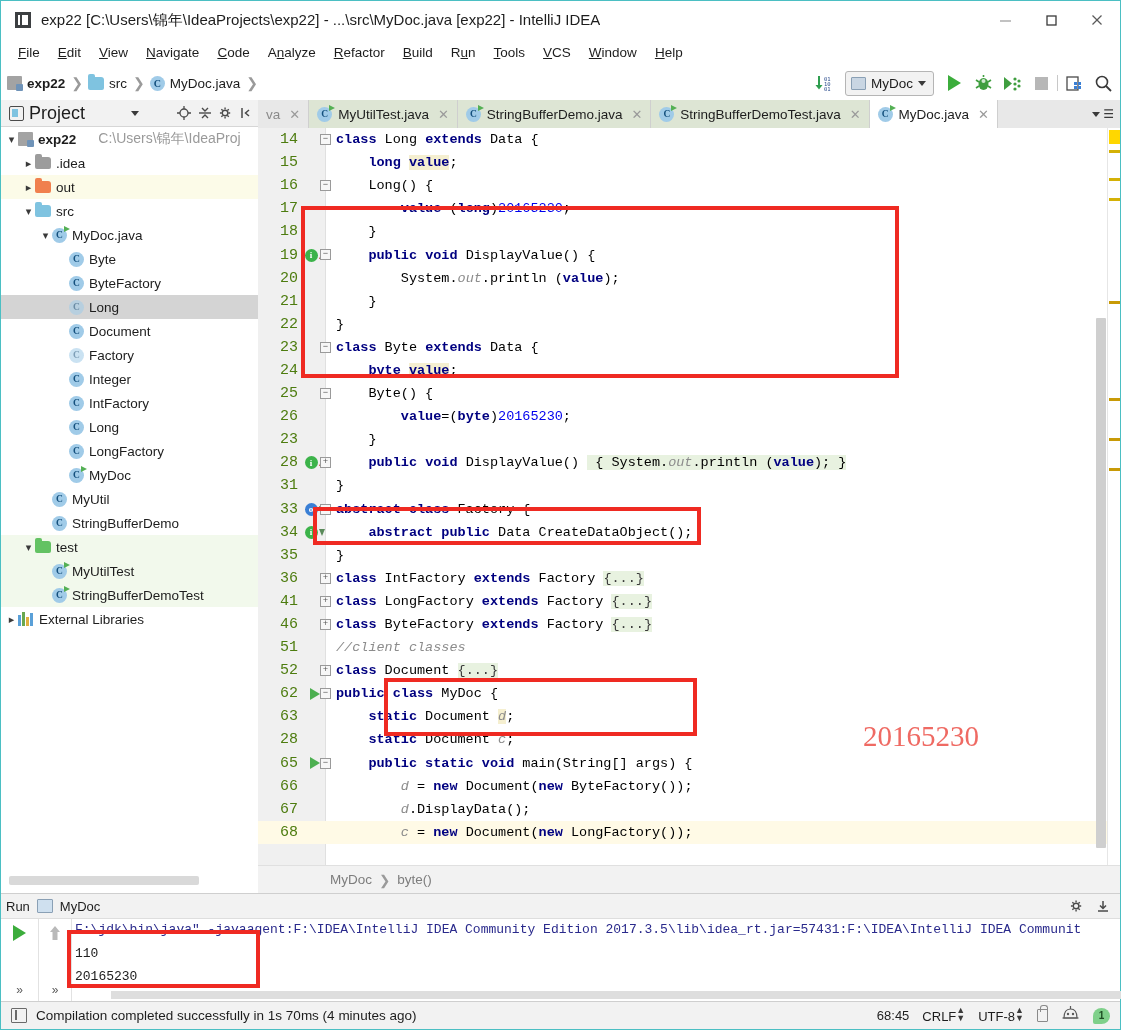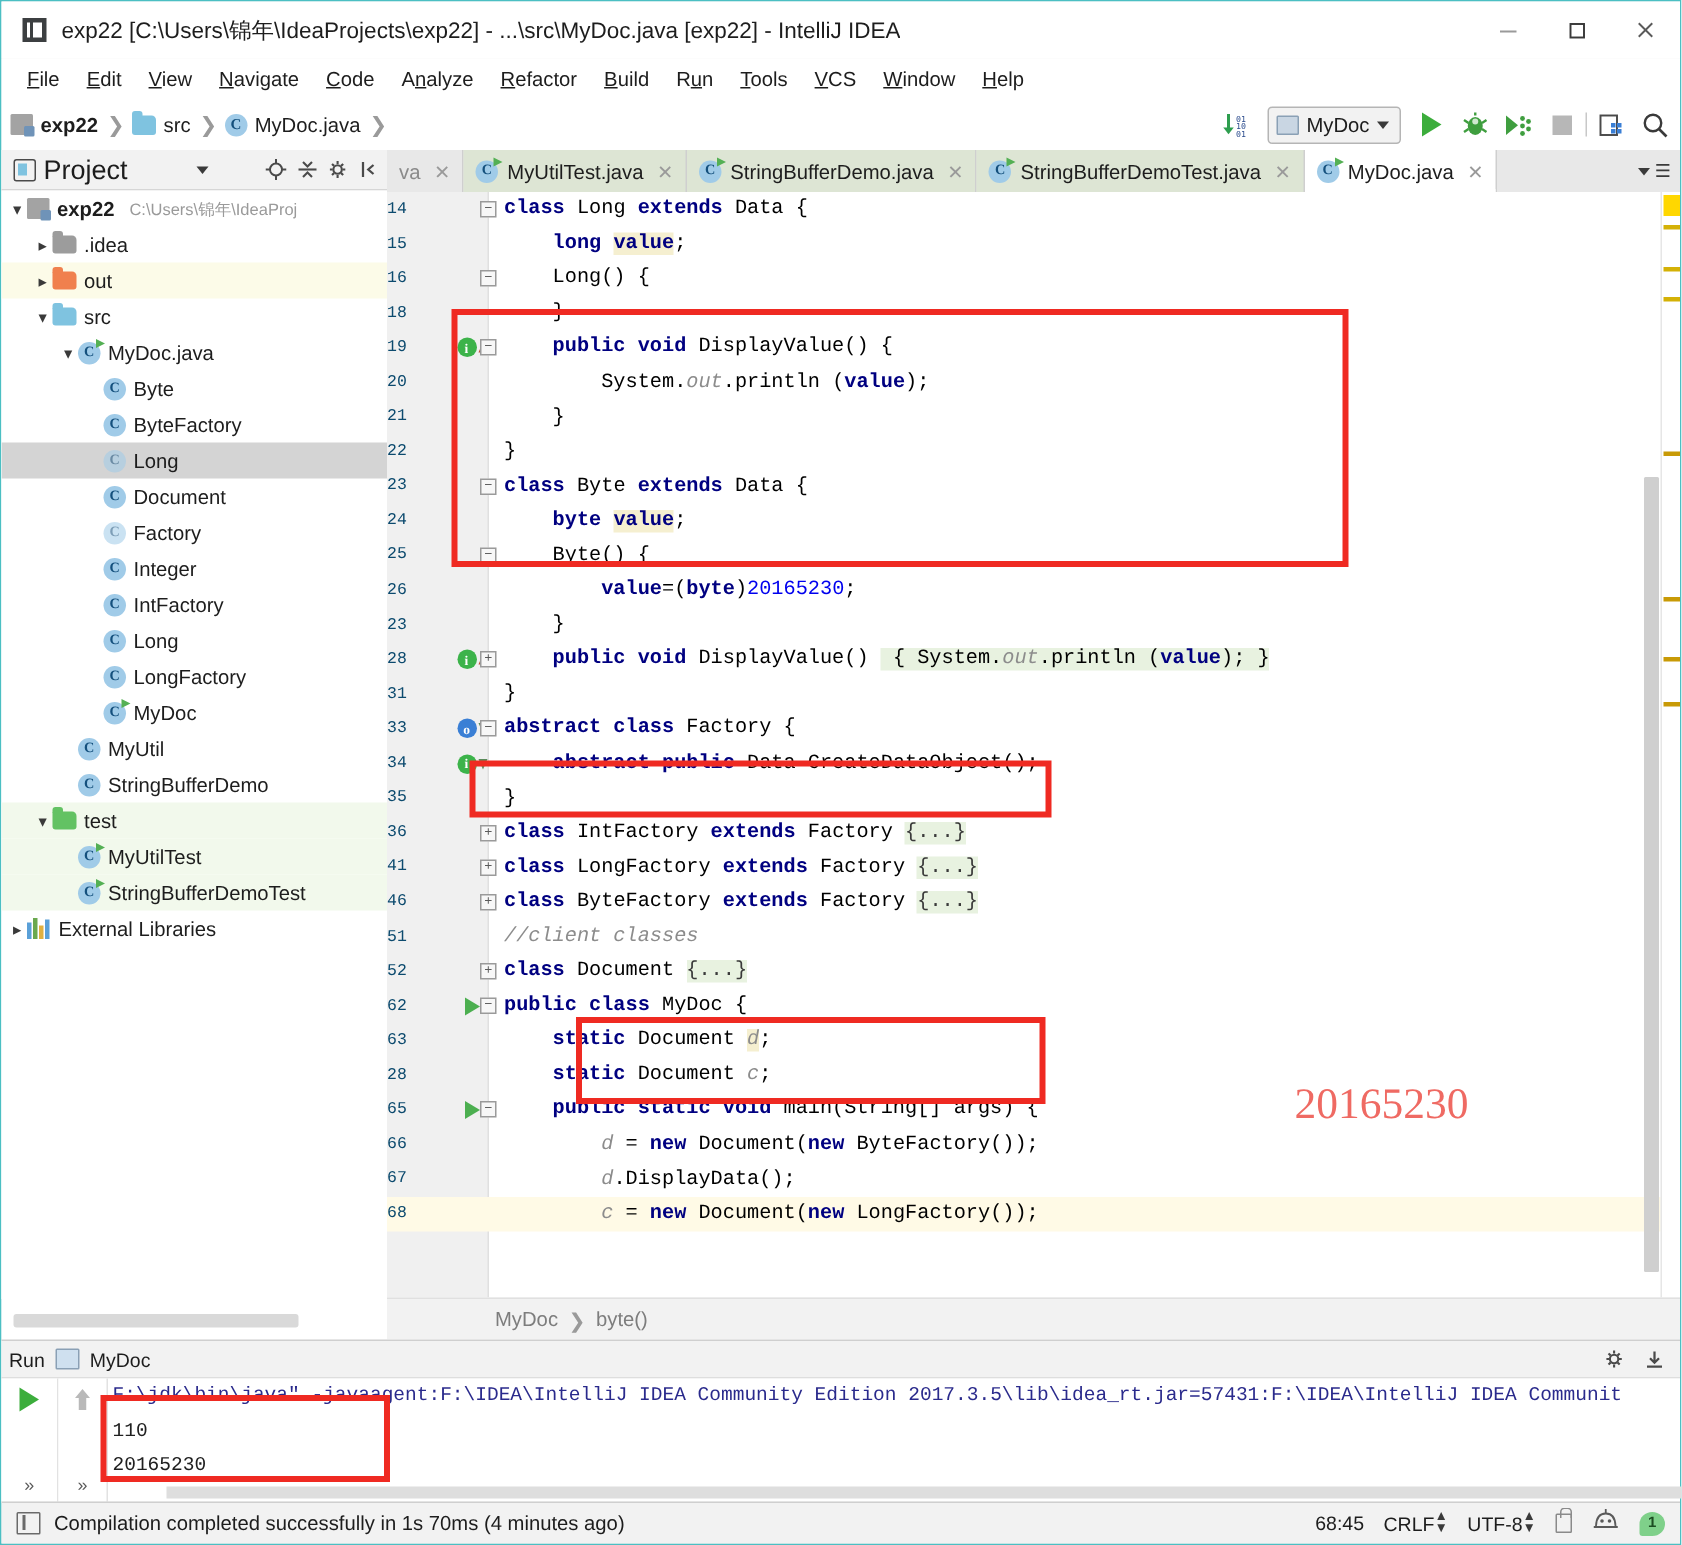--- a/index.html
+++ b/index.html
@@ -121,21 +121,21 @@
   .mini-ic { width:14px;height:14px; display:flex;align-items:center;justify-content:center;color:#4a4a4a; }
 
   .proj-tree {
     position: absolute; left: 0; top: 27px; width: 257px; height: 739px;
     background: #ffffff; overflow: hidden; font-size: 13.5px; color:#1d1d1d;
   }
   .tnode { display:flex; align-items:center; height: 24px; white-space: nowrap; }
   .tnode .arrow { width:13px; text-align:center; color:#3a3a3a; font-size:11px; flex:0 0 13px; }
   .tnode .ticon { flex:0 0 auto; margin-right:5px; display:flex; align-items:center; }
   .tnode .tlabel { }
-  .tnode .tsub { color:#9a9a9a; margin-left:10px; font-size:11px; }
+  .tnode .tsub { color:#9a9a9a; margin-left:22px; font-size:14px; }
   .tnode.sel { background:#d4d4d4; }
   .tnode.greenbg { background:#f2f9ec; }
   .tnode.yellowbg { background:#fcfbe8; }
   .ico-folder-gray { width:16px;height:12px;background:#9c9c9c;border-radius:1px 3px 2px 2px;position:relative; }
   .ico-folder-gray:before{content:"";position:absolute;left:0;top:-3px;width:7px;height:4px;background:#9c9c9c;border-radius:2px 2px 0 0;}
   .ico-folder-orange { width:16px;height:12px;background:#f0804e;border-radius:1px 3px 2px 2px;position:relative; }
   .ico-folder-orange:before{content:"";position:absolute;left:0;top:-3px;width:7px;height:4px;background:#f0804e;border-radius:2px 2px 0 0;}
   .ico-folder-blue { width:16px;height:12px;background:#7fc3e0;border-radius:1px 3px 2px 2px;position:relative; }
   .ico-folder-blue:before{content:"";position:absolute;left:0;top:-3px;width:7px;height:4px;background:#7fc3e0;border-radius:2px 2px 0 0;}
   .ico-folder-green { width:16px;height:12px;background:#63c263;border-radius:1px 3px 2px 2px;position:relative; }
@@ -188,21 +188,21 @@
   .gutter {
     position:absolute; left:0; top:0; width:68px; height:737px; background:#f0f0f0;
     border-right:1px solid #e0e0e0;
   }
   .code-lines {
     position:absolute; left:0; top:0; width:862px; height:737px;
     font-family:"Liberation Mono", monospace; font-size:13.5px;
   }
   .cl { position:relative; height:23.1px; display:flex; align-items:center; }
   .cl .lnum {
-    width:45px; text-align:left; padding-right:5px; color:#0c4a6e; font-size:11px;
+    width:45px; text-align:right; padding-right:5px; color:#4d7c0f; font-size:15px;
     font-family:"Liberation Mono", monospace; flex:0 0 45px;
   }
   .cl .gico { width:23px; flex:0 0 23px; position:relative; display:flex;align-items:center;justify-content:center;}
   .cl .ctext { padding-left:10px; white-space:pre; color:#000000; }
   .cl.hl { background:#fffae6; }
 
   .kw { color:#000080; font-weight:bold; }
   .num { color:#0000ee; }
   .cmt { color:#8c8c8c; font-style:italic; }
   .fld { background:#f5efd0; }
@@ -674,20 +674,25 @@
               <span class="gico"></span>
               <span class="ctext">    <span class="kw">long</span> <span class="fld kw">value</span>;</span>
             </div>
             <div class="cl">
               <span class="lnum">16</span>
               <span class="gico"></span>
               <span class="foldmark" style="top:6px">−</span>
               <span class="ctext">    Long() {</span>
             </div>
             <div class="cl">
+              <span class="lnum">17</span>
+              <span class="gico"></span>
+              <span class="ctext">        <span class="kw">value</span>=(<span class="kw">long</span>)<span class="num">20165230</span>;</span>
+            </div>
+            <div class="cl">
               <span class="lnum">18</span>
               <span class="gico"></span>
               <span class="ctext">    }</span>
             </div>
             <div class="cl">
               <span class="lnum">19</span>
               <span class="gico">
                 <span class="bulb-g">i</span>
                 <span class="arr-up"></span>
               </span>

